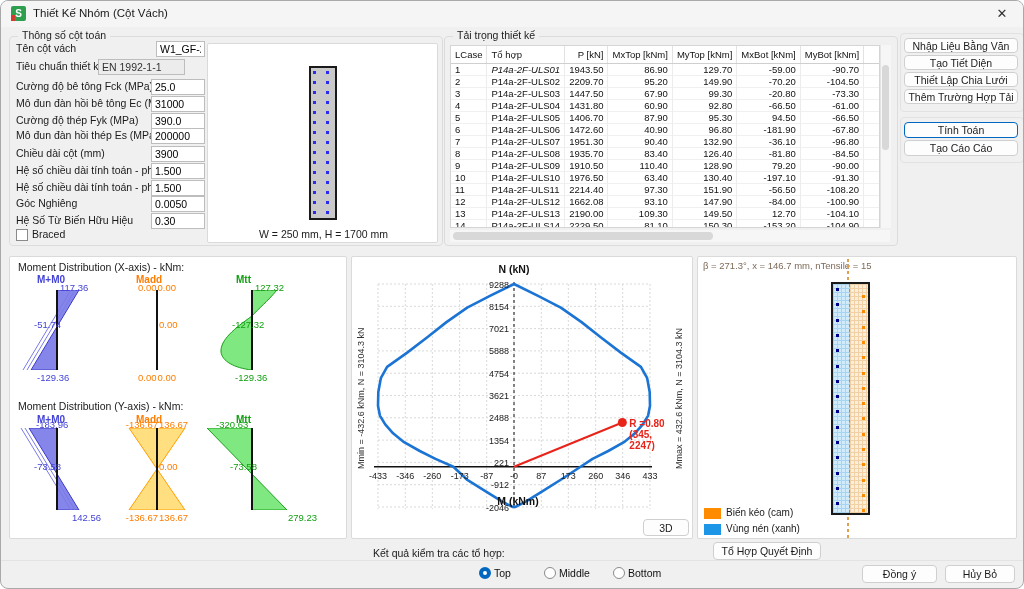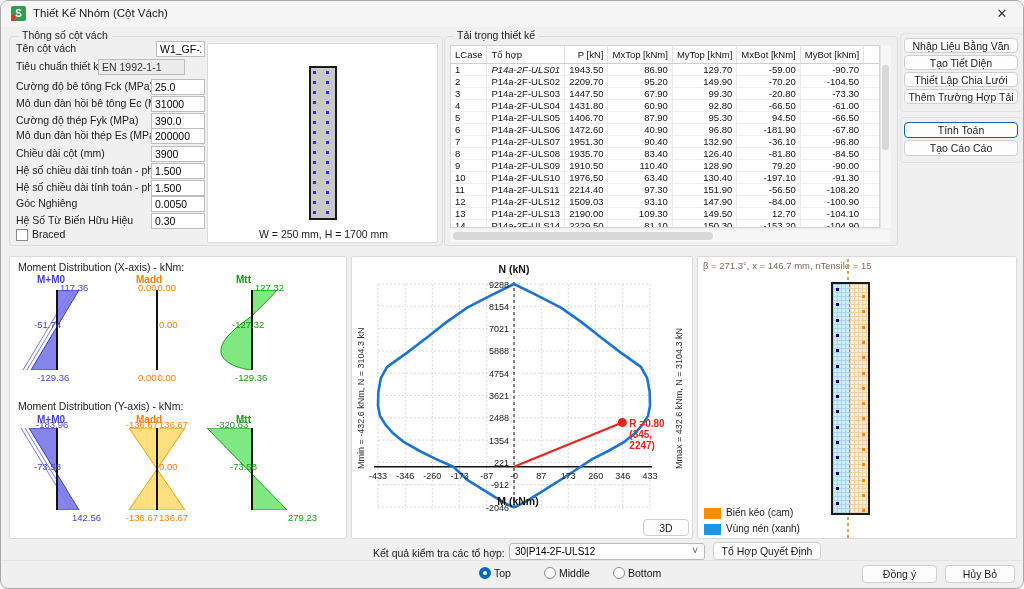--- a/index.html
+++ b/index.html
@@ -60,21 +60,21 @@
 
 <div class="window">
 
   <div class="titlebar">
     <div class="app-icon">S</div>
     <div class="title-text">Thiết Kế Nhóm (Cột Vách)</div>
     <div class="close-btn">✕</div>
   </div>
 
   <div class="groupbox" style="left:8px;top:35px;width:432px;height:208px;">
-    <span class="grouplabel">Thông số cột vách</span>
+    <span class="grouplabel">Thông số cột toán</span>
   </div>
   <div id="param-fields">
       <div class="lbl" style="left: 15px; top: 41px;">Tên cột vách</div>
       <input class="field-input" value="W1_GF-2F" style="top: 40px; left: 155px; width: 49px;">
       <div class="lbl" style="left: 15px; top: 59px;">Tiêu chuẩn thiết kế</div>
       <input class="field-input ro" readonly="" value="EN 1992-1-1" style="top: 58px; left: 97px; width: 87px;">
       <div class="lbl" style="left: 15px; top: 79px;">Cường độ bê tông Fck (MPa)</div>
       <input class="field-input" value="25.0" style="top: 78px; left: 150px; width: 54px;">
       <div class="lbl" style="left: 15px; top: 96px;">Mô đun đàn hồi bê tông Ec (MPa)</div>
       <input class="field-input" value="31000" style="top: 95px; left: 150px; width: 54px;">
@@ -256,21 +256,21 @@
             <td style="text-align: right;">2214.40</td>
             <td style="text-align: right;">97.30</td>
             <td style="text-align: right;">151.90</td>
             <td style="text-align: right;">-56.50</td>
             <td style="text-align: right;">-108.20</td>
             <td style="text-align: left; padding-left: 22px;">0.</td>
           </tr>
           <tr>
             <td style="text-align: left;">12</td>
             <td style="text-align: left;">P14a-2F-ULS12</td>
-            <td style="text-align: right;">1509.03</td>
+            <td style="text-align: right;">1662.08</td>
             <td style="text-align: right;">93.10</td>
             <td style="text-align: right;">147.90</td>
             <td style="text-align: right;">-84.00</td>
             <td style="text-align: right;">-100.90</td>
             <td style="text-align: left; padding-left: 22px;">0.</td>
           </tr>
           <tr>
             <td style="text-align: left;">13</td>
             <td style="text-align: left;">P14a-2F-ULS13</td>
             <td style="text-align: right;">2190.00</td>
@@ -489,24 +489,20 @@
         <div class="dot" style="background: rgb(0, 0, 139); left: 3px; top: 218.2px;"></div>
         <div class="dot" style="background: rgb(255, 140, 0); left: 29px; top: 225.2px;"></div>
       </div>
     <div class="legend-swatch" style="left:6px;top:251px;background:#ff8c00;"></div>
     <div class="lbl" style="left:28px;top:250px;font-size:10px;">Biến kéo (cam)</div>
     <div class="legend-swatch" style="left:6px;top:267px;background:#1e96e8;"></div>
     <div class="lbl" style="left:28px;top:266px;font-size:10px;">Vùng nén (xanh)</div>
   </div>
 
   <div class="lbl" style="left:372px;top:546px;font-size:10.5px;">Kết quả kiểm tra các tổ hợp:</div>
-  <div class="combo" style="left:508px;top:542px;width:196px;height:17px;">
-    <span class="val">30|P14-2F-ULS12</span>
-    <span class="chev">˅</span>
-  </div>
   <div class="btn" style="left:712px;top:541px;width:108px;height:18px;line-height:17px;">Tổ Hợp Quyết Định</div>
 
   <div class="divider" style="left:0;top:559px;width:1024px;height:1px;"></div>
 
   <div id="radio-row">
       <div class="radio sel" style="left: 478px; top: 566px;"></div>
       <div class="radio-lbl" style="left: 493px; top: 566px;">Top</div>
       <div class="radio" style="left: 543px; top: 566px;"></div>
       <div class="radio-lbl" style="left: 558px; top: 566px;">Middle</div>
       <div class="radio" style="left: 612px; top: 566px;"></div>

